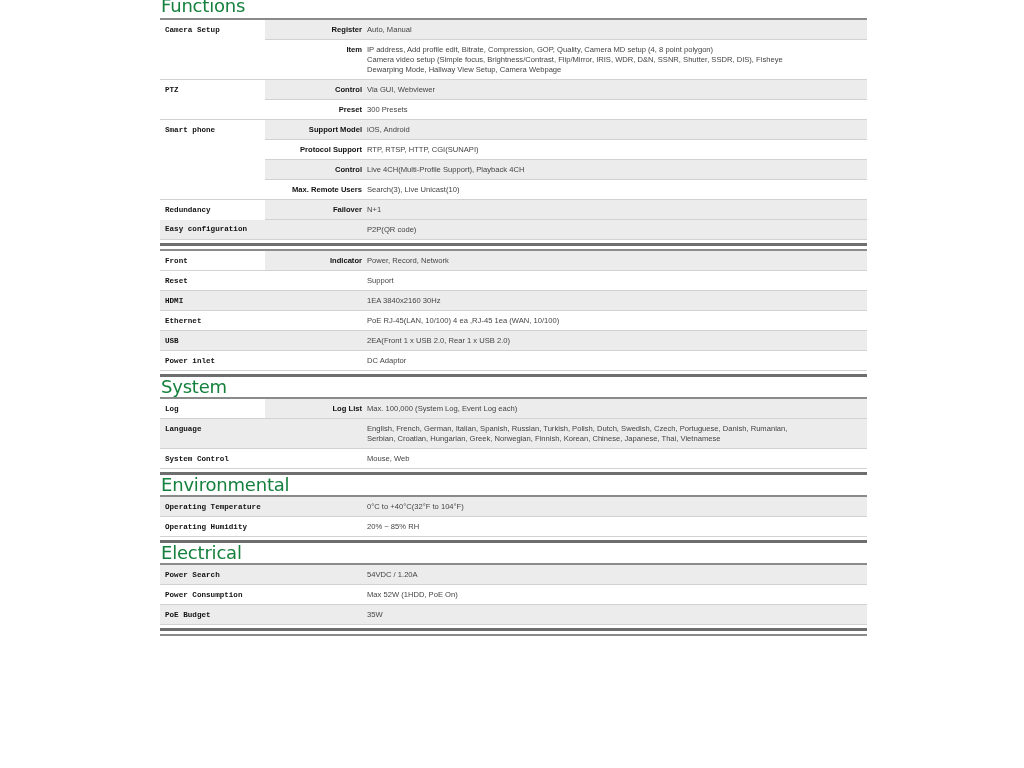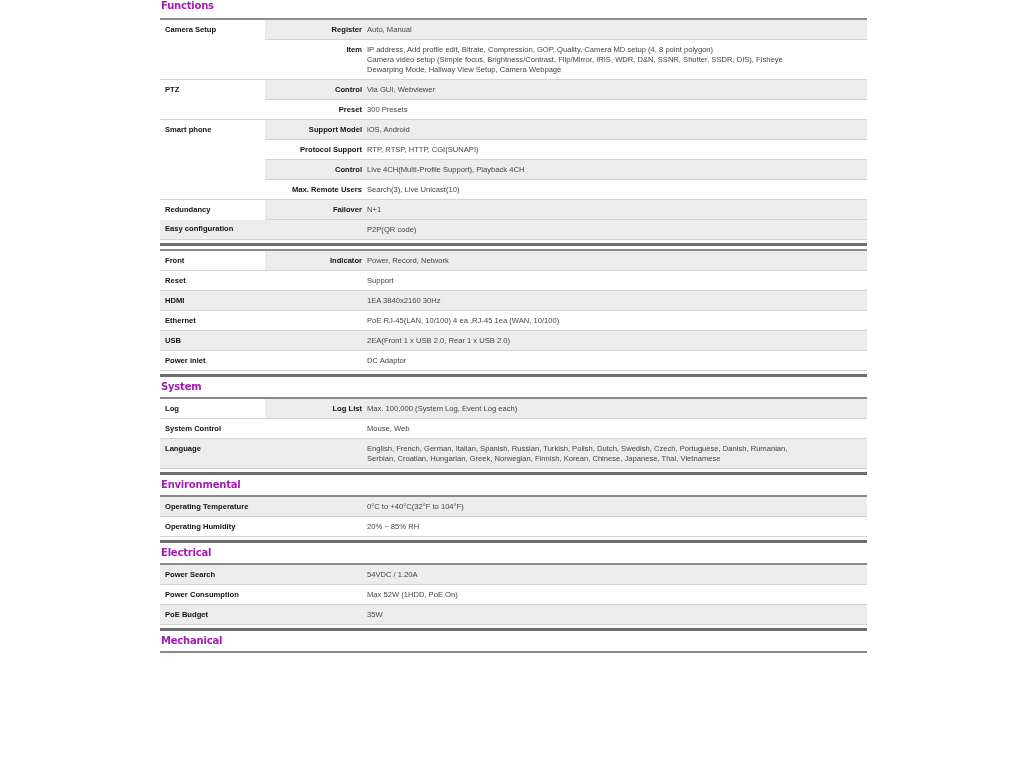--- a/index.html
+++ b/index.html
@@ -1,27 +1,27 @@
 <!DOCTYPE html>
 <html><head>
 <meta charset="utf-8">
 <style>
   html, body { margin: 0; padding: 0; background: #ffffff; }
   body { width: 1024px; height: 768px; overflow: hidden; position: relative;
          font-family: "Liberation Sans", sans-serif; color: #333; }
   .page { position: absolute; left: 160px; top: 0; width: 707px; }
-  .section-title { font-family: "DejaVu Sans", sans-serif; font-size: 10px; font-weight: bold;
-                   color: #a21caf; height: 17px; line-height: 13px; padding-left: 1px; letter-spacing: -0.2px; }
+  .section-title { font-family: "DejaVu Sans", sans-serif; font-size: 18px; font-weight: normal;
+                   color: #15803d; height: 17px; line-height: 13px; padding-left: 1px; letter-spacing: -0.2px; }
   .section-title.first { height: 12px; line-height: 11px; margin-top: 0; }
   .sep { height: 3px; background: #6e6e6e; margin-top: 3px; margin-bottom: 3px; }
   .sec-top { height: 2px; background: #8a8a8a; }
   table { border-collapse: collapse; width: 707px; table-layout: fixed; }
   td { font-size: 7.6px; padding: 0 0 0 5px; vertical-align: top; border-bottom: 1px solid #d2d2d2;
        line-height: 10px; }
-  td.cat { width: 100px; font-weight: bold; color: #111; font-family: Liberation Sans, sans-serif; }
+  td.cat { width: 100px; font-weight: bold; color: #111; font-family: Liberation Mono, monospace; }
   td.sub { width: 92px; font-weight: bold; color: #111; text-align: right; }
   td.val { color: #444; }
   tr.r td { padding-top: 4.5px; padding-bottom: 4.5px; }
   tr.g td.sub, tr.g td.val { background: #ececec; }
   tr.g.full td { background: #ececec; margin-left: 48px; }
   td.nob { border-bottom: none; }
 </style>
 </head>
 <body>
 
@@ -128,32 +128,32 @@
 
   <div class="section-title">System</div>
   <div class="sec-top"></div>
   <table>
     <tbody>
         <tr class="r g">
       <td class="cat">Log</td>
       <td class="sub">Log List</td>
       <td class="val">Max. 100,000 (System Log, Event Log each)</td>
     </tr>
-    <tr class="r">
-      <td class="cat">System Control</td>
-      <td class="sub"></td>
-      <td class="val">Mouse, Web</td>
-    </tr>
     <tr class="r g full">
       <td class="cat">Language</td>
       <td class="sub"></td>
       <td class="val">
         <div>English, French, German, Italian, Spanish, Russian, Turkish, Polish, Dutch, Swedish, Czech, Portuguese, Danish, Rumanian,</div>
         <div>Serbian, Croatian,  Hungarian, Greek, Norwegian, Finnish, Korean, Chinese, Japanese, Thai, Vietnamese</div>
       </td>
+    </tr>
+    <tr class="r">
+      <td class="cat">System Control</td>
+      <td class="sub"></td>
+      <td class="val">Mouse, Web</td>
     </tr>
   </tbody>
     </table>
   <div class="sep"></div>
 
   <div class="section-title">Environmental</div>
   <div class="sec-top"></div>
   <table>
     <tbody>
         <tr class="r g full">
@@ -186,15 +186,14 @@
     </tr>
     <tr class="r g full">
       <td class="cat">PoE Budget</td>
       <td class="sub"></td>
       <td class="val">35W</td>
     </tr>
   </tbody>
     </table>
   <div class="sep"></div>
 
-  <div class="section-title">Mechanical</div>
   <div class="sec-top"></div>
 </div>
 
 </body></html>

